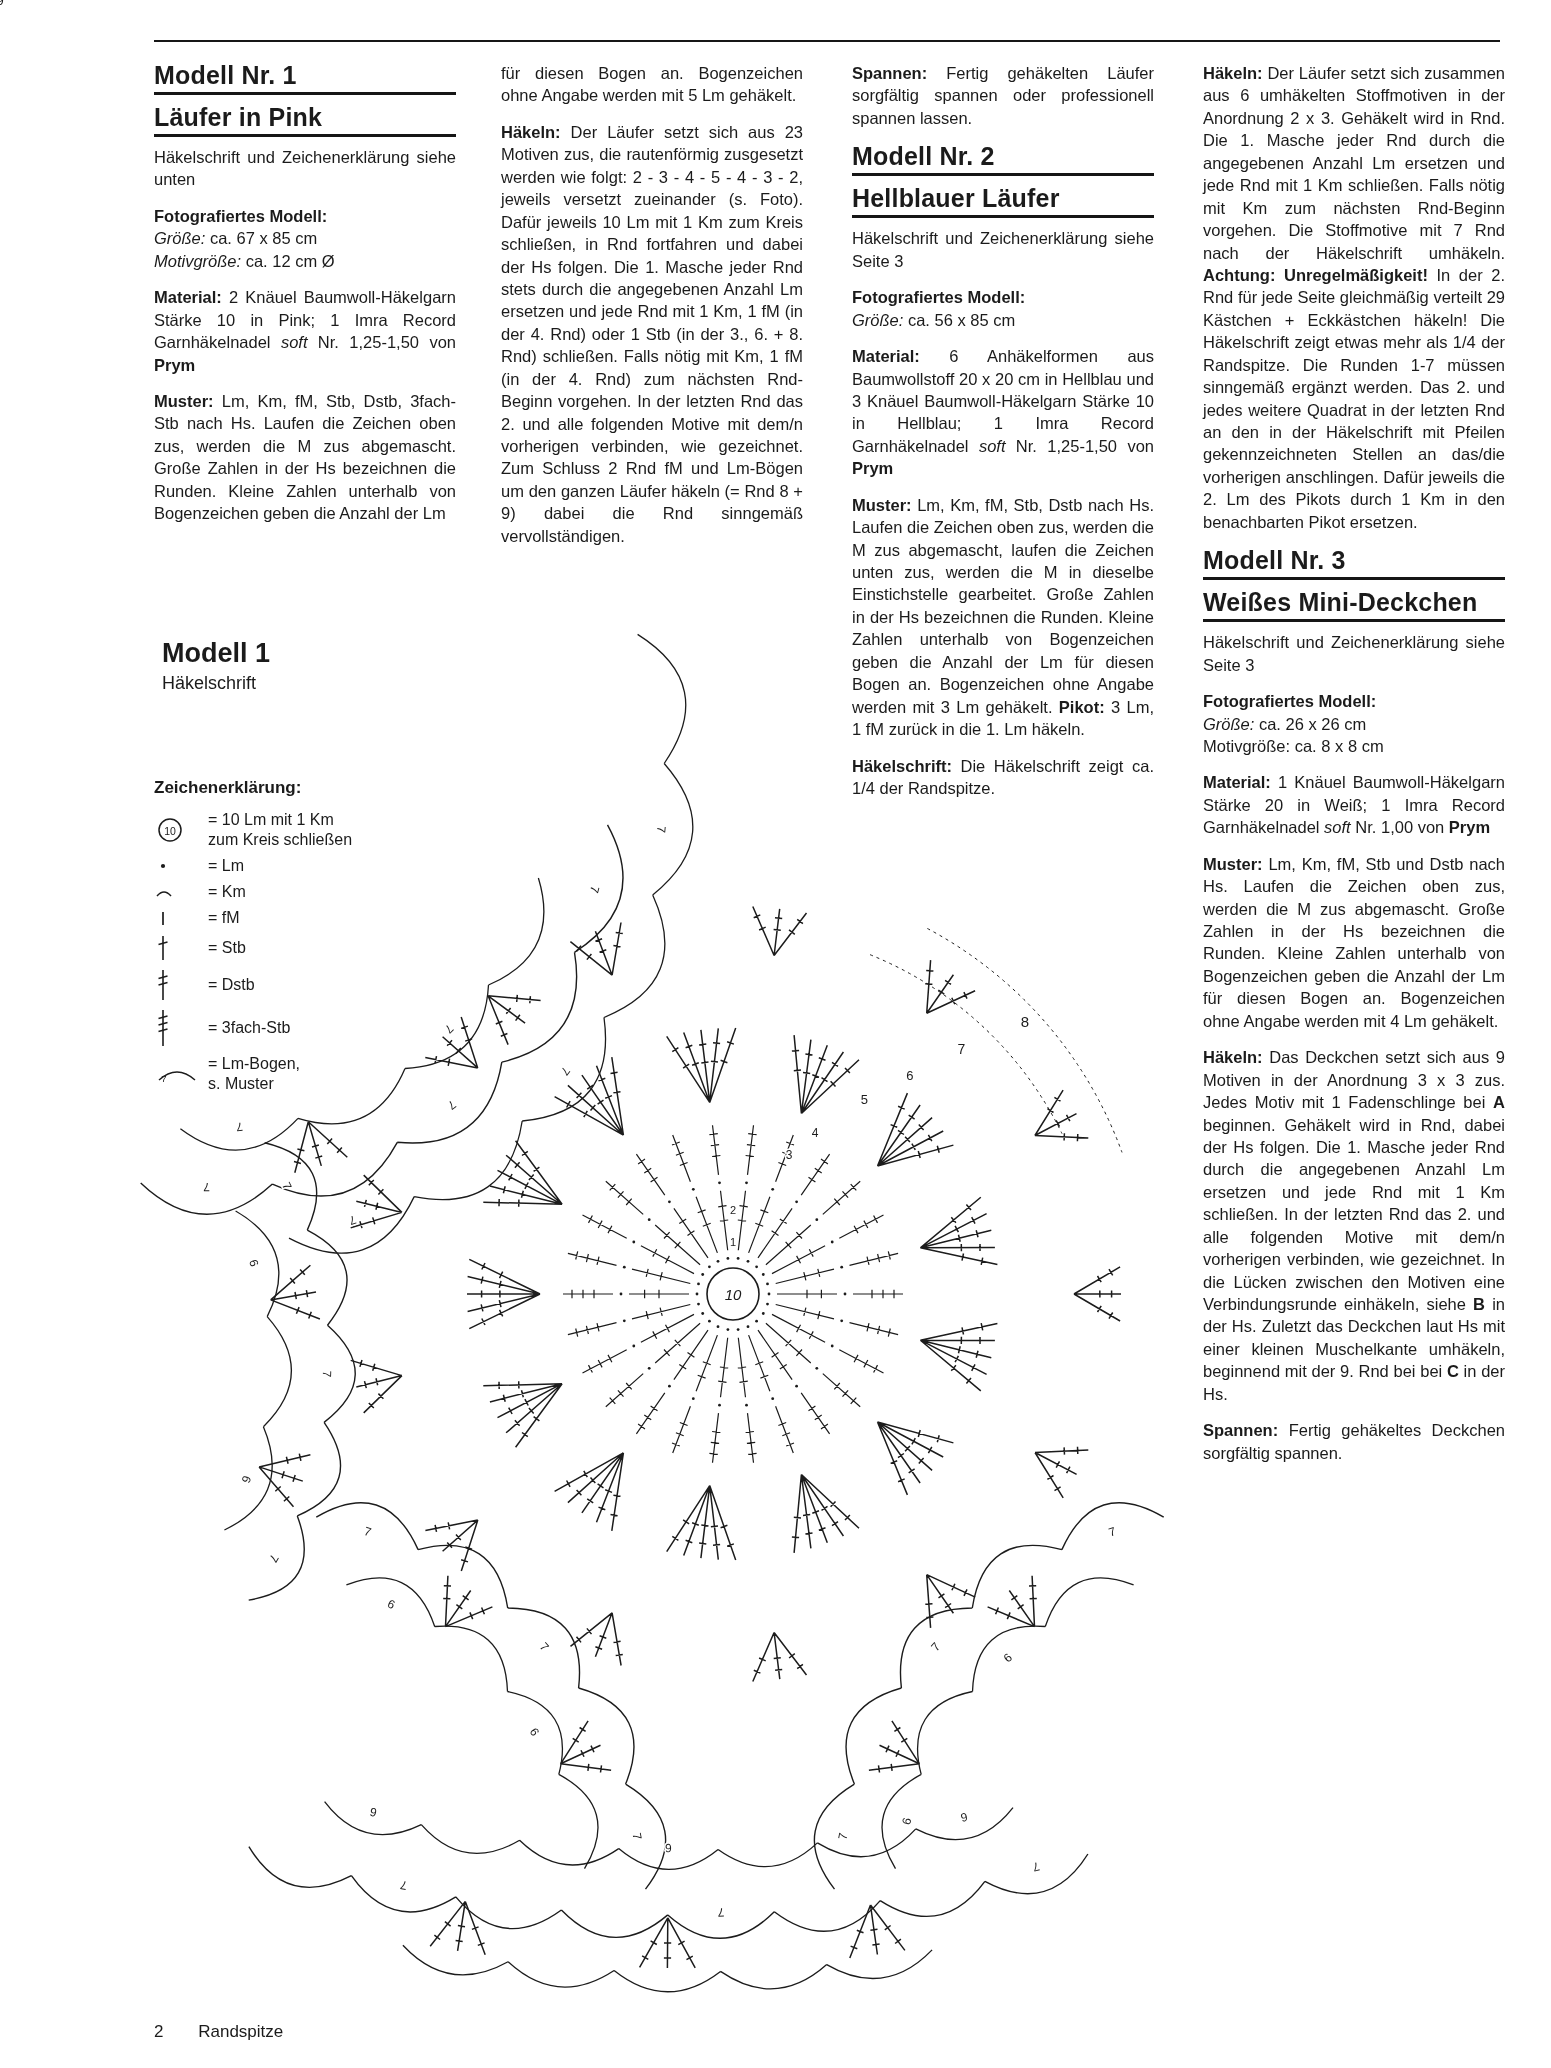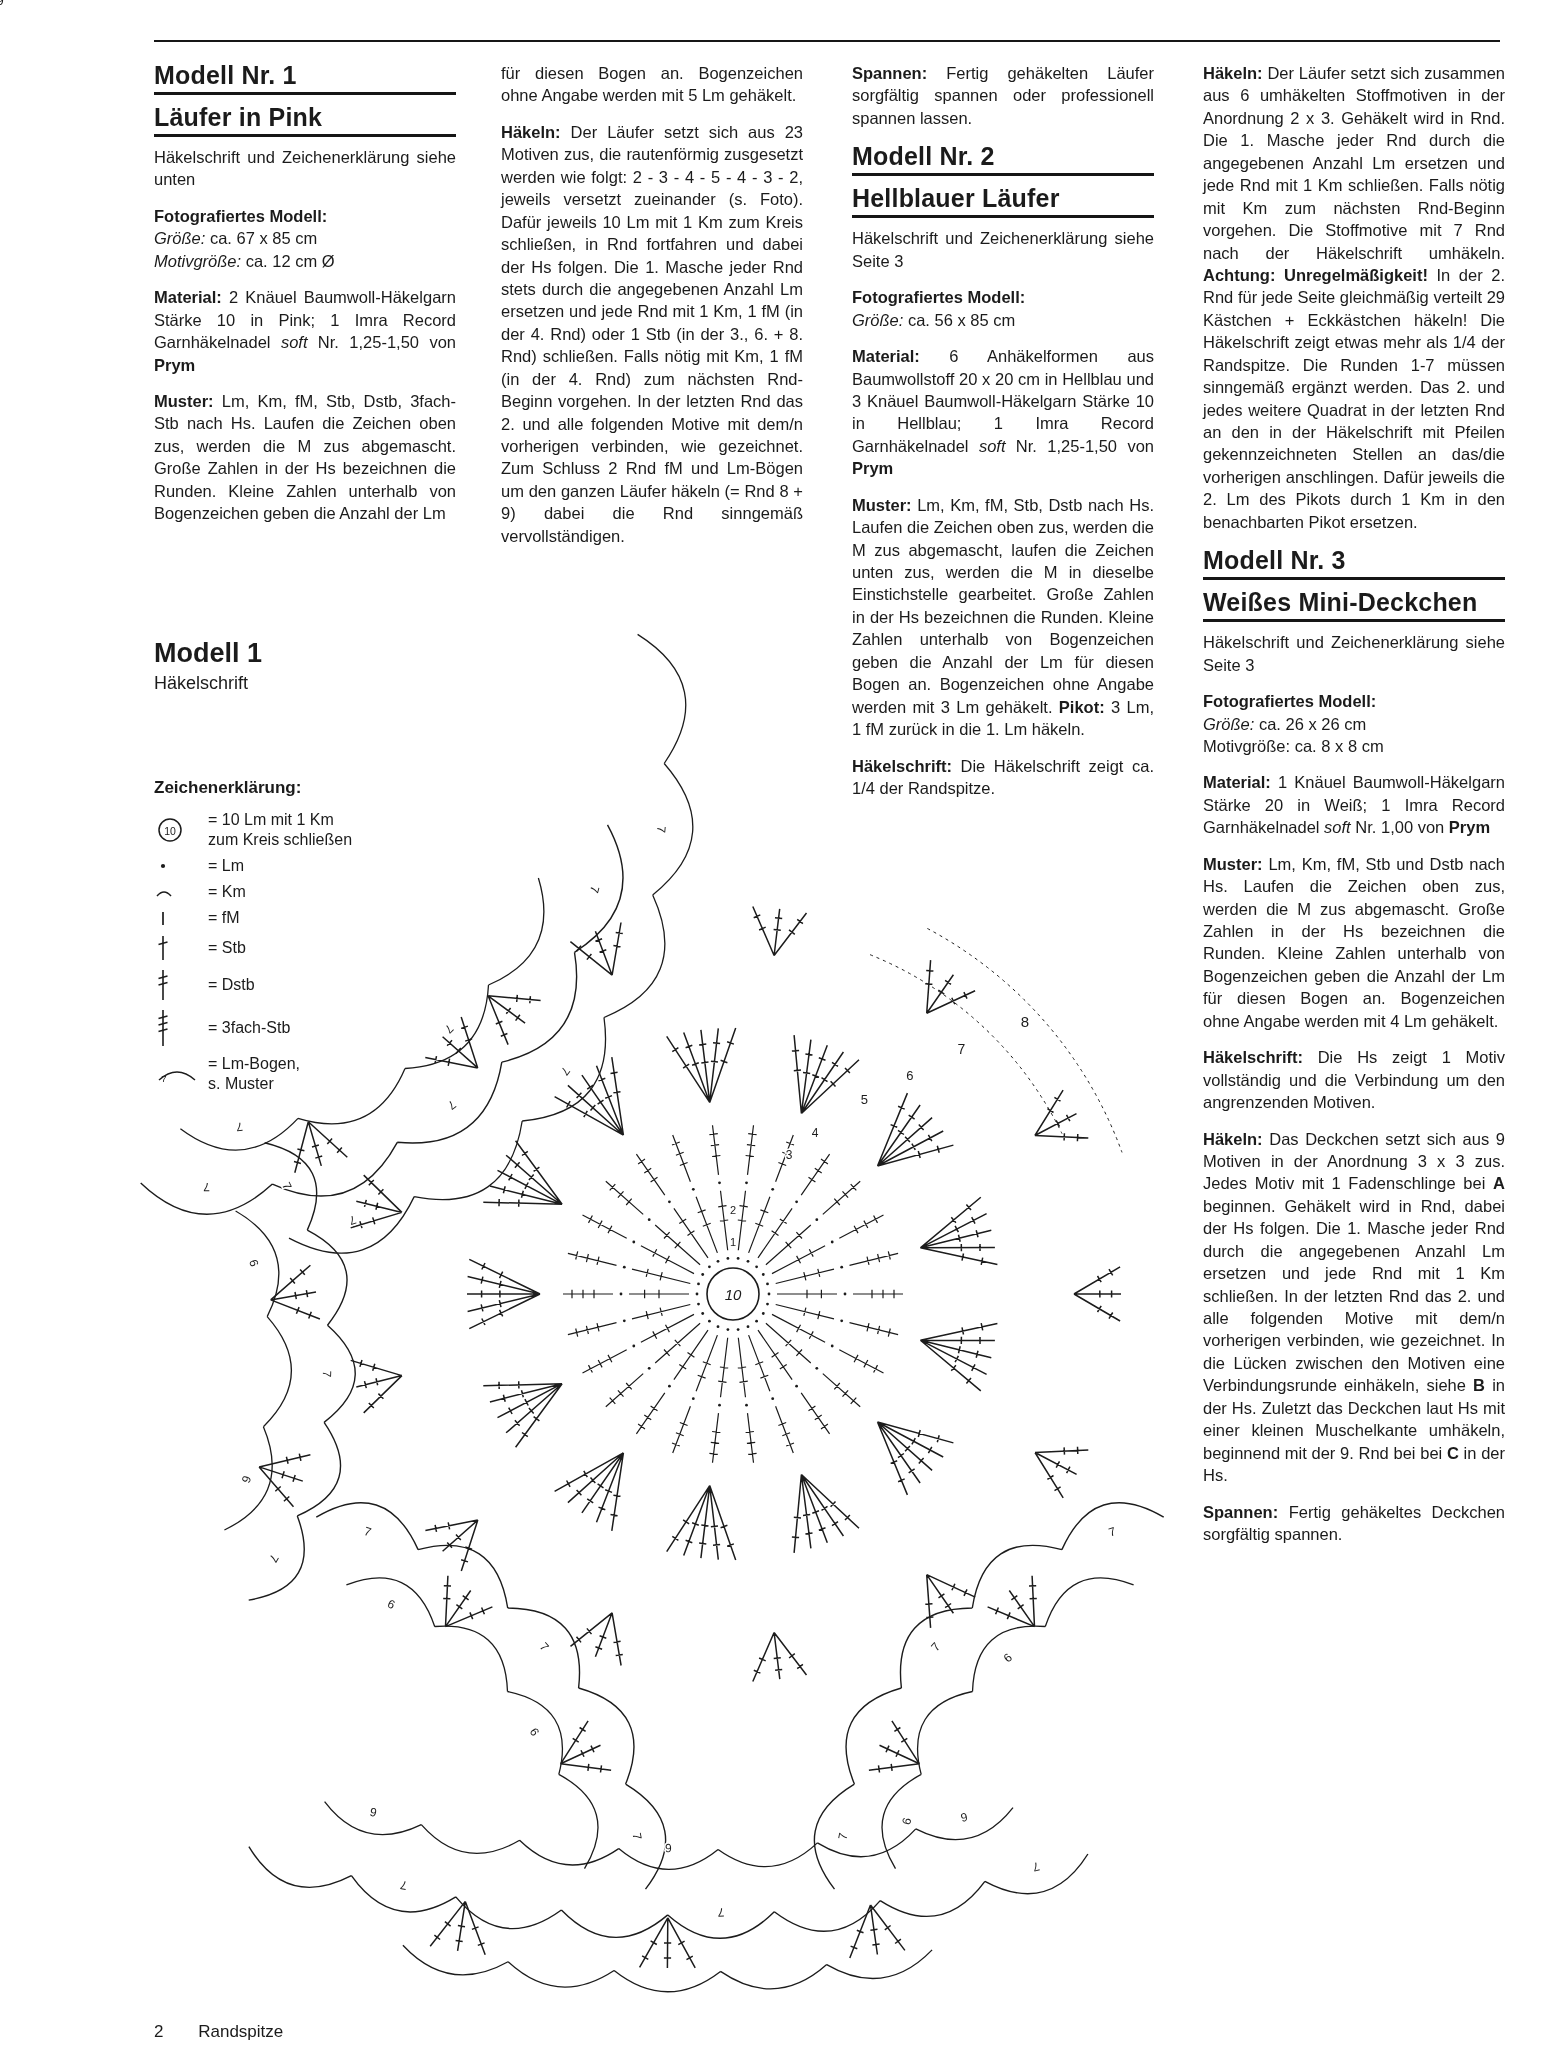--- a/index.html
+++ b/index.html
@@ -6,21 +6,21 @@
   html,body{margin:0;padding:0;background:#ffffff}
   .page{position:relative;width:1551px;height:2068px;background:#ffffff;overflow:hidden;
         font-family:"Liberation Sans","DejaVu Sans",sans-serif;color:#1b1b1b}
   .top-rule{position:absolute;left:154px;top:40px;width:1346px;height:2px;background:#161616}
   .col{position:absolute;top:62px;width:302px;font-size:16.5px;line-height:1.36;
        text-align:justify;hyphens:auto;-webkit-hyphens:auto;z-index:2}
   #col1{left:154px}#col2{left:501px}#col3{left:852px}#col4{left:1203px}
   .blk-p{margin-bottom:14px}
   .blk-h{font-size:25px;font-weight:700;line-height:1.08;border-bottom:3.5px solid #161616;
          padding-bottom:3px;margin-bottom:9px;text-align:left;letter-spacing:.2px}
-  .chart-head{position:absolute;left:154px;top:638px;z-index:2}
+  .chart-head{position:absolute;left:162px;top:638px;z-index:2}
   .model-title{font-size:27px;font-weight:700}
   .model-sub{font-size:18px;margin-top:4px}
   .legend{position:absolute;left:154px;top:778px;width:280px;z-index:2}
   .legend-title{font-weight:700;font-size:17px;margin-bottom:12px}
   .leg-row{display:flex;align-items:center;margin:6px 0}
   .leg-sym{width:54px;flex:0 0 54px;display:flex;justify-content:flex-start;align-items:center}
   .leg-lab{font-size:16px;line-height:1.25}
   #hs-svg{position:absolute;left:0;top:0;z-index:1}
   .footer{position:absolute;left:154px;top:2022px;z-index:2;font-size:17px}
   .footer .num{display:inline-block;margin-right:30px}
@@ -204,21 +204,20 @@
       <div class="blk blk-p"><span style="font-weight: bold;">Häkelschrift:</span><span> Die Häkelschrift zeigt ca. 1/4 der Randspitze.</span></div>
     </div>
   <div class="col" id="col4">
       <div class="blk blk-p"><span style="font-weight: bold;">Häkeln:</span><span> Der Läufer setzt sich zusammen aus 6 umhäkelten Stoffmotiven in der Anordnung 2 x 3. Gehäkelt wird in Rnd. Die 1. Masche jeder Rnd durch die angegebenen Anzahl Lm ersetzen und jede Rnd mit 1 Km schließen. Falls nötig mit Km zum nächsten Rnd-Beginn vorgehen. Die Stoffmotive mit 7 Rnd nach der Häkelschrift umhäkeln. </span><span style="font-weight: bold;">Achtung: Unregelmäßigkeit!</span><span> In der 2. Rnd für jede Seite gleichmäßig verteilt 29 Kästchen + Eckkästchen häkeln! Die Häkelschrift zeigt etwas mehr als 1/4 der Randspitze. Die Runden 1-7 müssen sinngemäß ergänzt werden. Das 2. und jedes weitere Quadrat in der letzten Rnd an den in der Häkelschrift mit Pfeilen gekennzeichneten Stellen an das/die vorherigen anschlingen. Dafür jeweils die 2. Lm des Pikots durch 1 Km in den benachbarten Pikot ersetzen.</span></div>
       <div class="blk blk-h"><span>Modell Nr. 3</span></div>
       <div class="blk blk-h"><span>Weißes Mini-Deckchen</span></div>
       <div class="blk blk-p"><span>Häkelschrift und Zeichenerklärung siehe Seite 3</span></div>
       <div class="blk blk-p"><span style="font-weight: bold;">Fotografiertes Modell:</span><br><span style="font-style: italic;">Größe:</span><span> ca. 26 x 26 cm</span><br><span>Motivgröße: ca. 8 x 8 cm</span></div>
       <div class="blk blk-p"><span style="font-weight: bold;">Material:</span><span> 1 Knäuel Baumwoll-Häkelgarn Stärke 20 in Weiß; 1 Imra Record Garnhäkelnadel </span><span style="font-style: italic;">soft</span><span> Nr. 1,00 von </span><span style="font-weight: bold;">Prym</span></div>
       <div class="blk blk-p"><span style="font-weight: bold;">Muster:</span><span> Lm, Km, fM, Stb und Dstb nach Hs. Laufen die Zeichen oben zus, werden die M zus abgemascht. Große Zahlen in der Hs bezeichnen die Runden. Kleine Zahlen unterhalb von Bogenzeichen geben die Anzahl der Lm für diesen Bogen an. Bogenzeichen ohne Angabe werden mit 4 Lm gehäkelt.</span></div>
-      <div class="blk blk-p"><span style="font-weight: bold;">Häkelschrift:</span><span> Die Hs zeigt 1 Motiv vollständig und die Verbindung um den angrenzenden Motiven.</span></div>
       <div class="blk blk-p"><span style="font-weight: bold;">Häkeln:</span><span> Das Deckchen setzt sich aus 9 Motiven in der Anordnung 3 x 3 zus. Jedes Motiv mit 1 Fadenschlinge bei </span><span style="font-weight: bold;">A</span><span> beginnen. Gehäkelt wird in Rnd, dabei der Hs folgen. Die 1. Masche jeder Rnd durch die angegebenen Anzahl Lm ersetzen und jede Rnd mit 1 Km schließen. In der letzten Rnd das 2. und alle folgenden Motive mit dem/n vorherigen verbinden, wie gezeichnet. In die Lücken zwischen den Motiven eine Verbindungsrunde einhäkeln, siehe </span><span style="font-weight: bold;">B</span><span> in der Hs. Zuletzt das Deckchen laut Hs mit einer kleinen Muschelkante umhäkeln, beginnend mit der 9. Rnd bei bei </span><span style="font-weight: bold;">C</span><span> in der Hs.</span></div>
       <div class="blk blk-p"><span style="font-weight: bold;">Spannen:</span><span> Fertig gehäkeltes Deckchen sorgfältig spannen.</span></div>
     </div>
 
   <div class="chart-head">
     <div class="model-title">Modell 1</div>
     <div class="model-sub">Häkelschrift</div>
   </div>
 
   <div class="legend">

